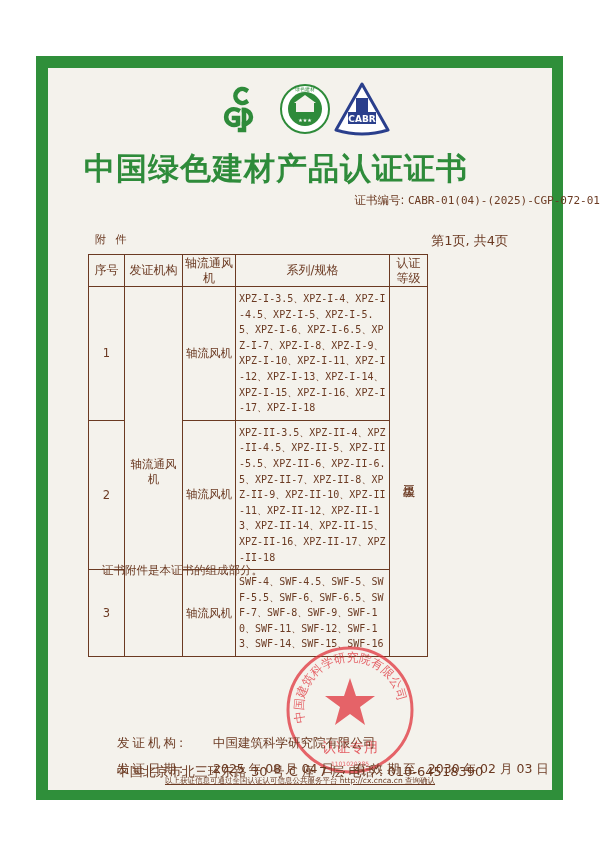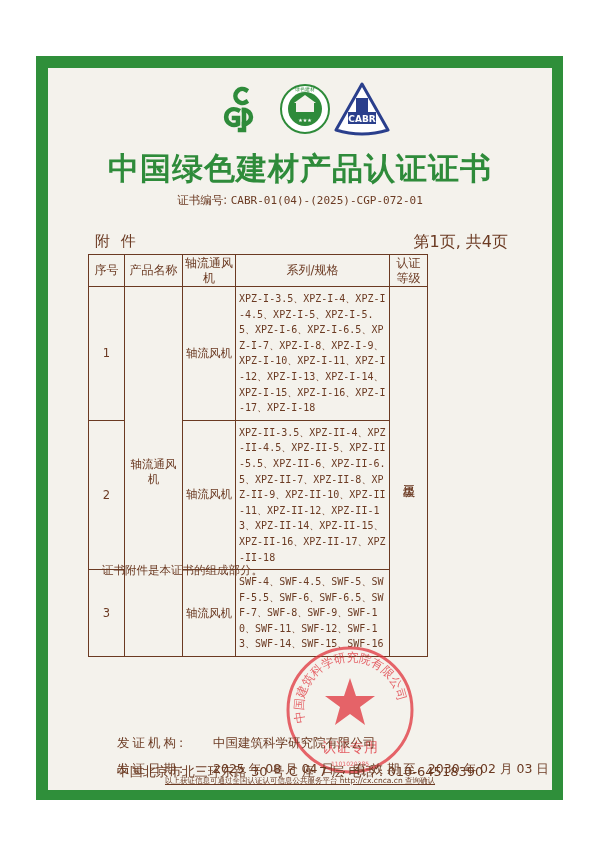--- a/index.html
+++ b/index.html
@@ -1,26 +1,26 @@
 <!DOCTYPE html>
 <html><head>
 <meta charset="utf-8">
 <style>
   html, body { margin:0; padding:0; }
   body { width:600px; height:843px; background:#ffffff; position:relative; overflow:hidden;
          font-family:"DejaVu Sans", sans-serif; color:#6b3a22; }
   .frame { position:absolute; left:36px; top:56px; width:527px; height:744px; background:#2f8f3a; }
   .paper { position:absolute; left:48px; top:68px; width:504px; height:722px; background:#f4f2ec; }
   .logos { position:absolute; left:222px; top:82px; width:170px; height:54px; }
-  .title { position:absolute; left:0; width:600px; top:148px; text-align:center;
+  .title { position:absolute; left:0; width:552px; top:148px; text-align:center;
            font-family:"DejaVu Serif", serif; font-weight:bold; font-size:31px; color:#2e8b3a; letter-spacing:1px; }
-  .certno { position:absolute; left:0; width:600px; top:193px; text-align:center; font-size:11.5px; color:#6b3a22; }
+  .certno { position:absolute; left:0; width:600px; top:193px; text-align:right; font-size:11.5px; color:#6b3a22; }
   .certno .val { font-family:"DejaVu Sans Mono", monospace; font-size:11px; }
-  .attach { position:absolute; left:95px; top:232px; font-size:15px; letter-spacing:3px; }
-  .pageinfo { position:absolute; right:92px; top:232px; font-size:16px; }
+  .attach { position:absolute; left:95px; top:232px; font-size:11px; letter-spacing:3px; }
+  .pageinfo { position:absolute; right:92px; top:232px; font-size:13px; }
   table.spec { position:absolute; left:88px; top:254px; width:340px; border-collapse:collapse; font-size:11.5px; }
   table.spec td, table.spec th { border:1.3px solid #6b3a22; text-align:center; vertical-align:middle; font-weight:normal; padding:0; color:#6b3a22; }
   table.spec th { height:31px; font-size:12px; line-height:15px; }
   table.spec td.spec-cell { text-align:left; padding:4px 3px; font-family:"DejaVu Sans Mono", monospace; font-size:10px; line-height:15.6px; word-break:break-all; }
   .note { position:absolute; left:102px; top:563px; font-size:11.5px; }
   .grade-text { writing-mode:vertical-rl; letter-spacing:0; font-size:12px; display:inline-block; }
   .issuer-row { position:absolute; left:117px; font-size:12.5px;margin-top:24px; }
   .issuer-row .lbl { display:inline-block; width:92px; letter-spacing:3px; }
   .footer1 { position:absolute; left:0; width:600px; top:763px; text-align:center; font-size:13px; }
   .footer2 { position:absolute; left:0; width:600px; top:776px; text-align:center; font-size:7.5px;text-decoration:underline; }
@@ -69,21 +69,21 @@
   <colgroup>
     <col style="width:43px">
       <col style="width:72px">
       <col style="width:65px">
       <col style="width:194px">
       <col style="width:44px">
   </colgroup>
   <tbody>
       <tr>
     <th>序号</th>
-    <th>产品名称</th>
+    <th>发证机构</th>
     <th>轴流通风机</th>
     <th>系列/规格</th>
     <th>
       <span>认证</span><br>
       <span>等级</span>
     </th>
   </tr>
   <tr style="height:96px">
     <td>1</td>
     <td rowspan="3">轴流通风机</td>

